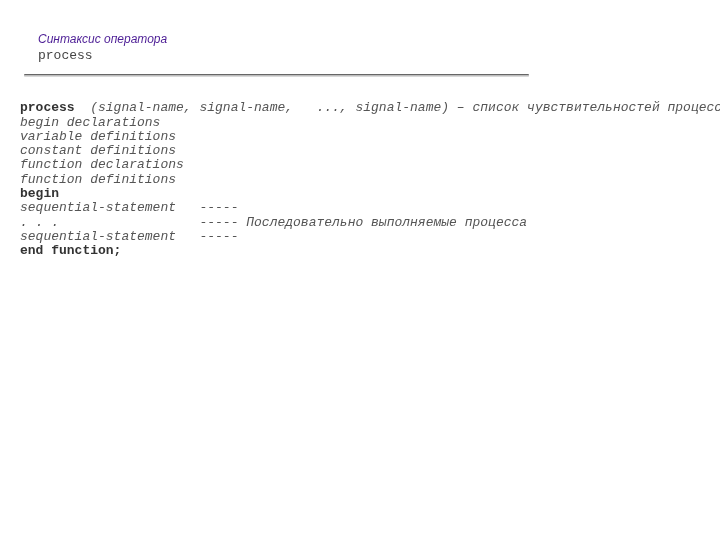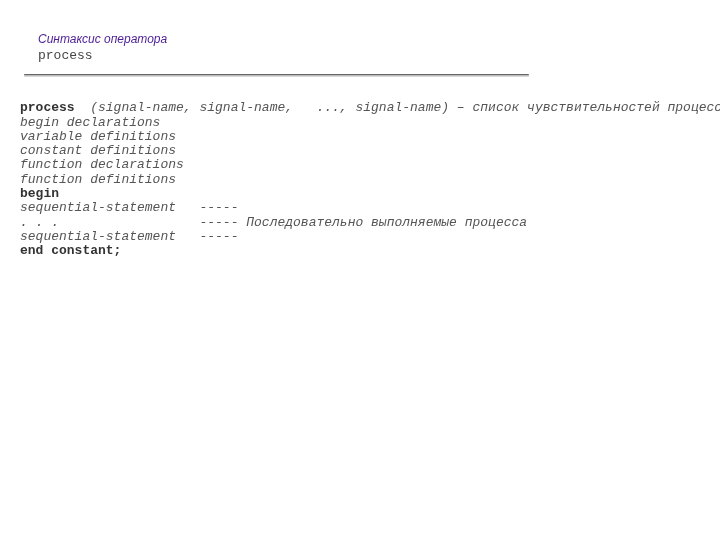--- a/index.html
+++ b/index.html
@@ -83,15 +83,15 @@
   <div class="code"><span class="kw">process</span><span class="it">  (signal-name, signal-name,   ..., signal-name) – список чувствительностей процесса</span>
 <span class="it">begin declarations</span>
 <span class="it">variable definitions</span>
 <span class="it">constant definitions</span>
 <span class="it">function declarations</span>
 <span class="it">function definitions</span>
 <span class="kw">begin</span>
 <span class="it">sequential-statement   </span><span class="cm">-----</span>
 <span class="it">. . .                  </span><span class="cm">----- Последовательно выполняемые процесса</span>
 <span class="it">sequential-statement   </span><span class="cm">-----</span>
-<span class="kw">end constant;</span></div>
+<span class="kw">end function;</span></div>
 
 </div>
 
 </body></html>

